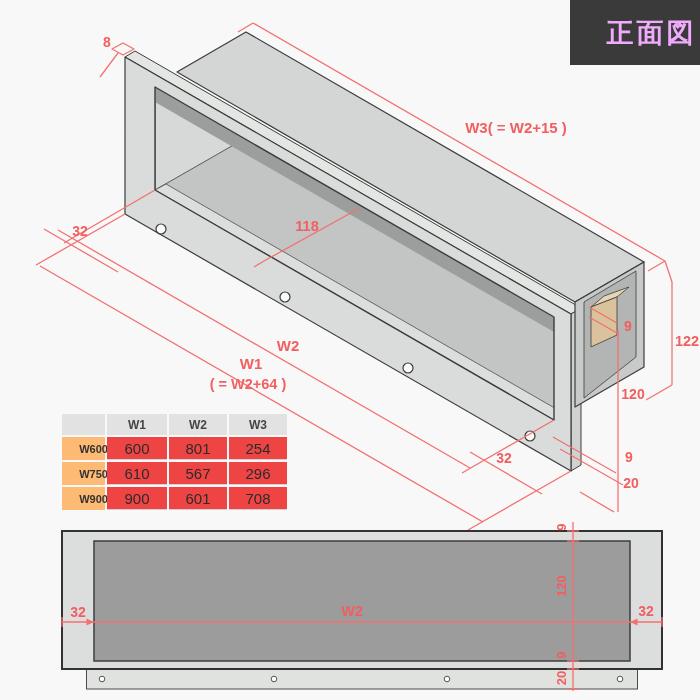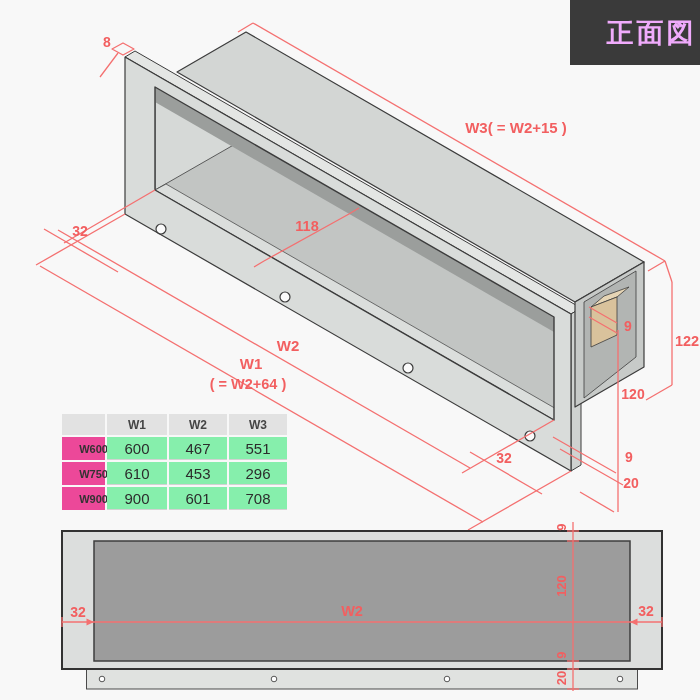--- a/index.html
+++ b/index.html
@@ -15,22 +15,22 @@
   .spec-table{
     position:absolute;left:62px;top:414px;
     display:grid;
     grid-template-columns:43px 60px 58px 58px;
     grid-template-rows:21px 23px 23px 23px;
     gap:2px;
   }
   .spec-table .cell{display:flex;align-items:center;justify-content:center;}
   .spec-table .th{background:#e2e2e2;font-size:12px;font-weight:bold;color:#454545;}
   .spec-table .corner{background:#e2e2e2;}
-  .spec-table .rowlabel{background:#ec4899;font-size:11px;font-weight:bold;color:#333;padding-left:20px;}
-  .spec-table .val{font-size:15px;color:#2c2c2c;border-bottom:1px solid #d2d2d2;background:#86efac;}
+  .spec-table .rowlabel{background:#fdba74;font-size:11px;font-weight:bold;color:#333;padding-left:20px;}
+  .spec-table .val{font-size:15px;color:#2c2c2c;border-bottom:1px solid #d2d2d2;background:#ef4444;}
   
   .title-badge{
     position:absolute;left:563px;top:0;width:163px;height:65px;
     background:#3a3a3a;color:#f0abfc;
     display:flex;align-items:center;justify-content:center;
     font-size:27px;font-weight:bold;letter-spacing:3px;margin-left:7px;
   }
 </style>
 </head>
 <body>
@@ -154,26 +154,26 @@
 </svg>
 
 <div class="spec-table">
   <div class="cell corner"></div>
   <div class="cell th">W1</div>
   <div class="cell th">W2</div>
   <div class="cell th">W3</div>
 
   <div class="cell rowlabel">W600</div>
   <div class="cell val">600</div>
-  <div class="cell val">467</div>
-  <div class="cell val">551</div>
+  <div class="cell val">801</div>
+  <div class="cell val">254</div>
 
   <div class="cell rowlabel">W750</div>
   <div class="cell val">610</div>
-  <div class="cell val">453</div>
+  <div class="cell val">567</div>
   <div class="cell val">296</div>
 
   <div class="cell rowlabel">W900</div>
   <div class="cell val">900</div>
   <div class="cell val">601</div>
   <div class="cell val">708</div>
 </div>
 
 <div class="title-badge">
   <span>正面図</span>

